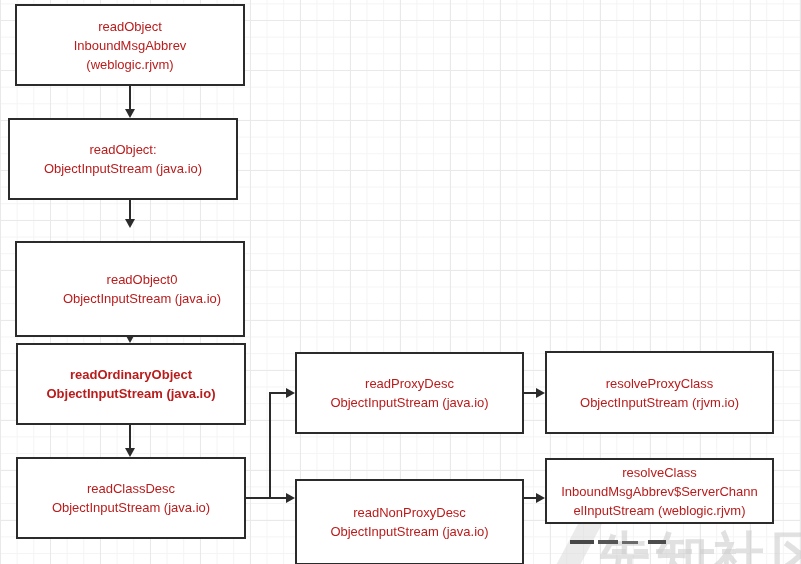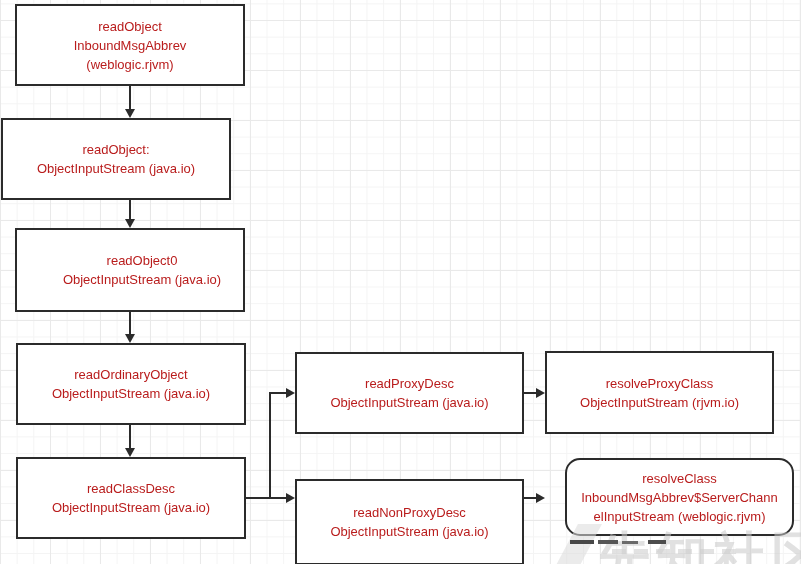--- a/index.html
+++ b/index.html
@@ -36,28 +36,28 @@
     width: 100%;
     text-align: center;
     font-size: 13px;
     line-height: 19px;
     color: #b91c1c;
     white-space: pre-line;
     padding: 0 6px;
   }
   
   .n0 { left: 15px;  top: 4px;   width: 230px; height: 82px; }
-  .n1 { left: 1px;  top: 118px; width: 230px; height: 82px; justify-content: flex-end; }
-  .n2 { left: 15px;  top: 228px; width: 230px; height: 84px; padding-left: 24px; }
-  .n3 { left: 16px;  top: 343px; width: 230px; height: 82px; }
+  .n1 { left: 8px;  top: 118px; width: 230px; height: 82px; justify-content: flex-end; }
+  .n2 { left: 15px;  top: 241px; width: 230px; height: 96px; padding-left: 24px; }
+  .n3 { left: 16px;  top: 343px; width: 230px; height: 82px; font-weight: bold; }
   .n4 { left: 16px;  top: 457px; width: 230px; height: 82px; }
   .n5 { left: 295px; top: 352px; width: 229px; height: 82px; }
   .n6 { left: 545px; top: 351px; width: 229px; height: 83px; }
   .n7 { left: 295px; top: 479px; width: 229px; height: 86px; }
-  .n8 { left: 565px; top: 458px; width: 229px; height: 78px; border-radius: 15px; }
+  .n8 { left: 545px; top: 458px; width: 229px; height: 66px; }
 
   
   .line { position: absolute; background: #2b2b2b; z-index: 1; }
   .head { position: absolute; width: 0; height: 0; z-index: 1; }
   .head.down  { border-left: 5px solid transparent; border-right: 5px solid transparent; border-top: 9px solid #2b2b2b; }
   .head.right { border-top: 5px solid transparent; border-bottom: 5px solid transparent; border-left: 9px solid #2b2b2b; }
 
   
   .watermark { position: absolute; z-index: 3; pointer-events: none; }
   .wm-text {

